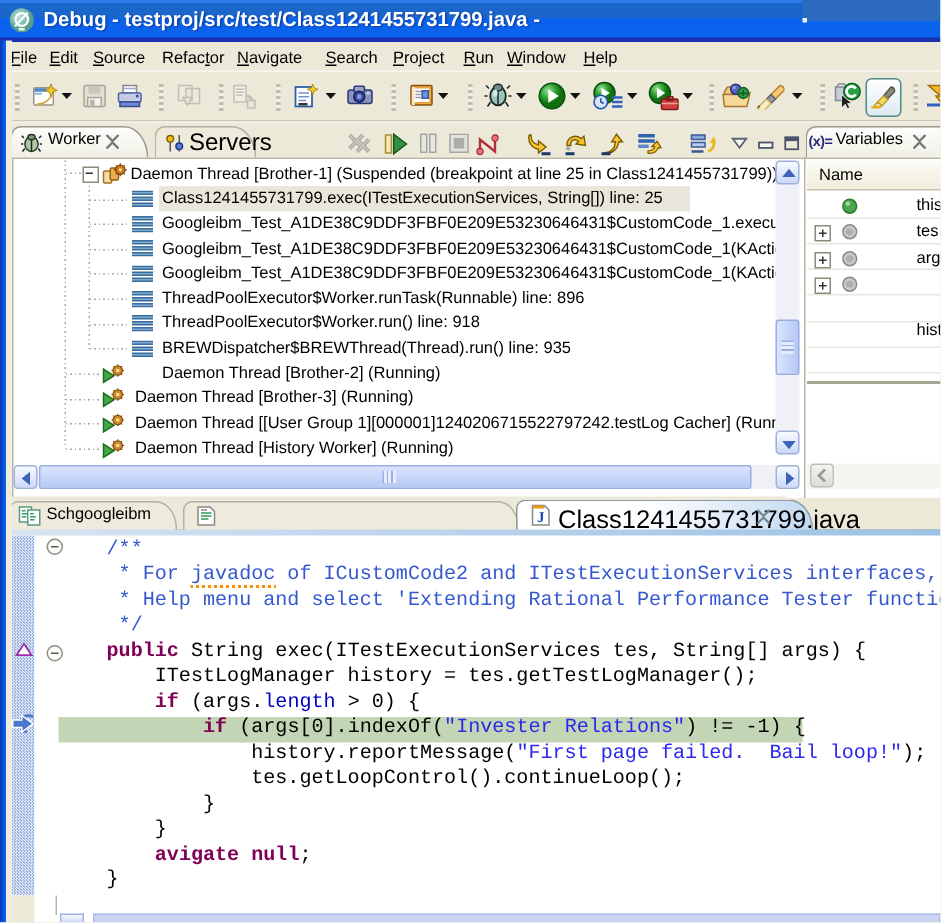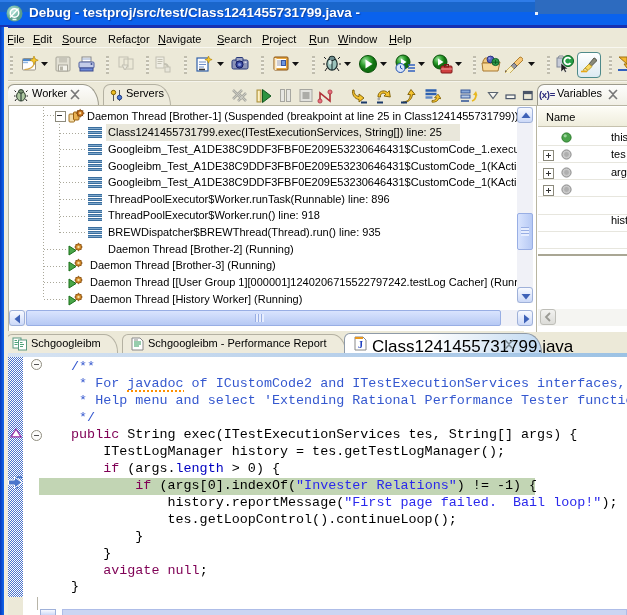--- a/index.html
+++ b/index.html
@@ -1,18 +1,18 @@
 <!DOCTYPE html>
 <html><head><meta charset="utf-8">
 <style>
 html,body{margin:0;padding:0;}
 #w{position:relative;width:627px;height:615px;overflow:hidden;background:#ECE9D8;font-family:"Liberation Sans",sans-serif;}
 .a{position:absolute;}
 .code{position:absolute;font-family:"Liberation Mono",monospace;font-size:13.4px;line-height:17px;white-space:pre;color:#000;}
-.kw{color:#7F0055;font-weight:normal;}
+.kw{color:#7F0055;font-weight:bold;}
 .st{color:#2A28EC;}
 .fld{color:#0000C0;}
 .jd{color:#3558CF;}
 .trow{position:absolute;font-size:11px;color:#000;white-space:nowrap;height:17px;line-height:17px;}
 .grip{position:absolute;width:3px;height:18px;top:56px;background:repeating-linear-gradient(180deg,#C0BDAE 0 2px,#F2F0E4 2px 4px);}
 .dgrip{position:absolute;width:3px;top:87px;height:14px;background:repeating-linear-gradient(180deg,#C8C5B8 0 2px,#ECE9D8 2px 4px);}
 .varrow{position:absolute;font-size:11px;color:#000;white-space:nowrap;padding-left:33px;}
 .sbtn{width:16px;height:16px;background:linear-gradient(180deg,#F8FAFF,#CCD9F8);border:1px solid #9FB1D9;border-radius:3px;box-sizing:border-box;line-height:0;}
 .sthumbv{width:16px;background:linear-gradient(90deg,#D9E4FE,#B6C9F4);border:1px solid #98AEE4;border-radius:2px;box-sizing:border-box;}
 .sthumbh{height:16px;background:linear-gradient(180deg,#D9E4FE,#B6C9F4);border:1px solid #98AEE4;border-radius:2px;box-sizing:border-box;}
@@ -251,21 +251,21 @@
  <svg class="a" style="left:69px;top:7px" width="12" height="11" viewBox="0 0 12 11">
         <path d="M2 1l4 4 4-4M2 10l4-4 4 4" fill="none" stroke="#777" stroke-width="1.6"></path>
       </svg>
 
  <div class="a" style="left:103px;top:2px;width:66px;height:23px;border:1px solid #B4B1A2;border-bottom:none;border-radius:7px 16px 0 0 / 7px 22px 0 0;background:#EEEBDC;"></div>
  <svg class="a" style="left:109px;top:6px" width="15" height="15" viewBox="0 0 15 15">
   <path d="M4.5 2v11M10.5 2v11" stroke="#555"></path>
   <circle cx="4.5" cy="4.5" r="2.2" fill="#F0C020" stroke="#806000"></circle>
   <circle cx="10.5" cy="9.5" r="2.2" fill="#5080D8" stroke="#203880"></circle>
  </svg>
- <div class="a" style="left:126px;top:5px;font-size:11px;color:#000;">Servers</div>
+ <div class="a" style="left:126px;top:5px;font-size:16px;color:#000;">Servers</div>
 
  <svg class="a" style="left:230px;top:5px" width="19" height="18" viewBox="0 0 19 18">
   <g stroke="#ABABA3" stroke-width="2.6" fill="none">
    <path d="M3 3l9 9M12 3l-9 9"></path>
    <path d="M8 6l8 8M16 6l-8 8"></path>
   </g>
   <g stroke="#C9C9C1" stroke-width="1" fill="none">
    <path d="M3 3l9 9M12 3l-9 9M8 6l8 8M16 6l-8 8"></path>
   </g>
  </svg>
@@ -551,21 +551,20 @@
   <path d="M8 5.5h2.5M8 7.5h4M8 9.5h3" stroke="#3A9A6A" stroke-width="0.9"></path>
  </svg>
  <div class="a" style="left:31px;top:6px;font-size:11px;color:#000;">Schgoogleibm</div>
 
  <div class="a" style="left:122px;top:3px;width:222px;height:19px;border:1px solid #B4B1A2;border-bottom:none;border-radius:6px 14px 0 0 / 6px 18px 0 0;background:#EEEBDC;"></div>
  <svg class="a" style="left:131px;top:6px" width="13" height="14" viewBox="0 0 13 14">
   <path d="M1 1h8l3 3v9H1z" fill="#FFF" stroke="#888"></path>
   <path d="M3 5h7M3 7h7M3 9h5" stroke="#2E9A5A"></path>
   <path d="M3 3h4" stroke="#888"></path>
  </svg>
- <div class="a" style="left:148px;top:6px;font-size:11px;color:#000;">Schgoogleibm - Performance Report</div>
 
  <div class="a" style="left:344px;top:2px;width:196px;height:21px;border:1px solid #8E9AA8;border-bottom:none;border-radius:6px 16px 0 0 / 6px 20px 0 0;background:linear-gradient(100deg,#FFFFFF 42%,#E4EEF8 68%,#BFD8F1 100%);"></div>
  <svg class="a" style="left:354px;top:5px" width="13" height="15" viewBox="0 0 13 15">
   <path d="M1 1h8l3 3v10H1z" fill="#FFF" stroke="#888"></path>
   <path d="M1 1h8v2H1z" fill="#E89820"></path>
   <text x="4" y="12" font-family="Liberation Serif" font-size="10" font-weight="bold" fill="#2040C0">J</text>
  </svg>
  <div class="a" style="left:372px;top:6px;font-size:17px;color:#000;">Class1241455731799.java</div>
  <svg class="a" style="left:503px;top:8px" width="12" height="11" viewBox="0 0 12 11">
         <path d="M2 1l4 4 4-4M2 10l4-4 4 4" fill="none" stroke="#76848E" stroke-width="1.5"></path>

